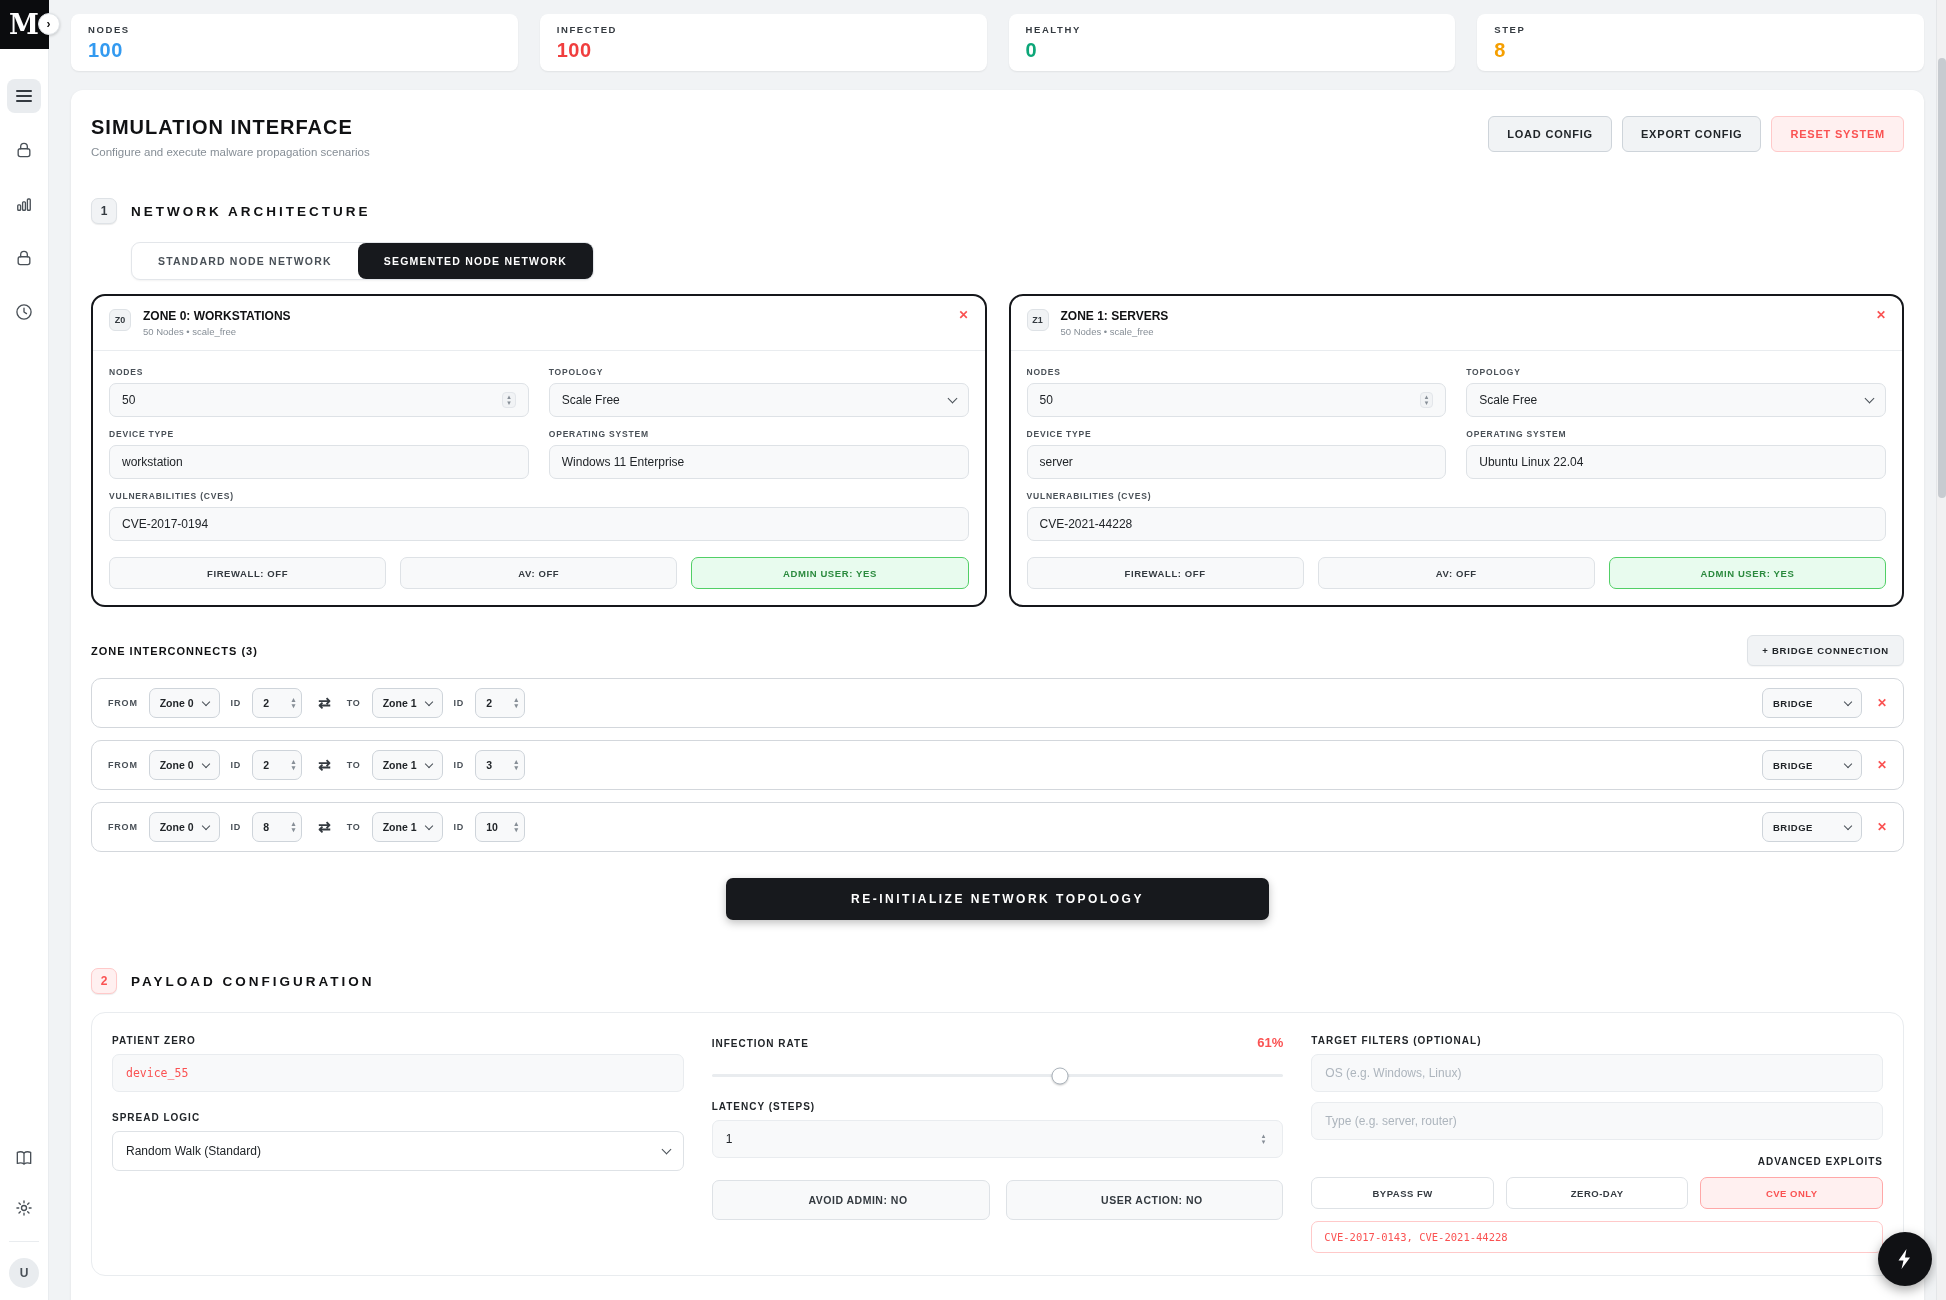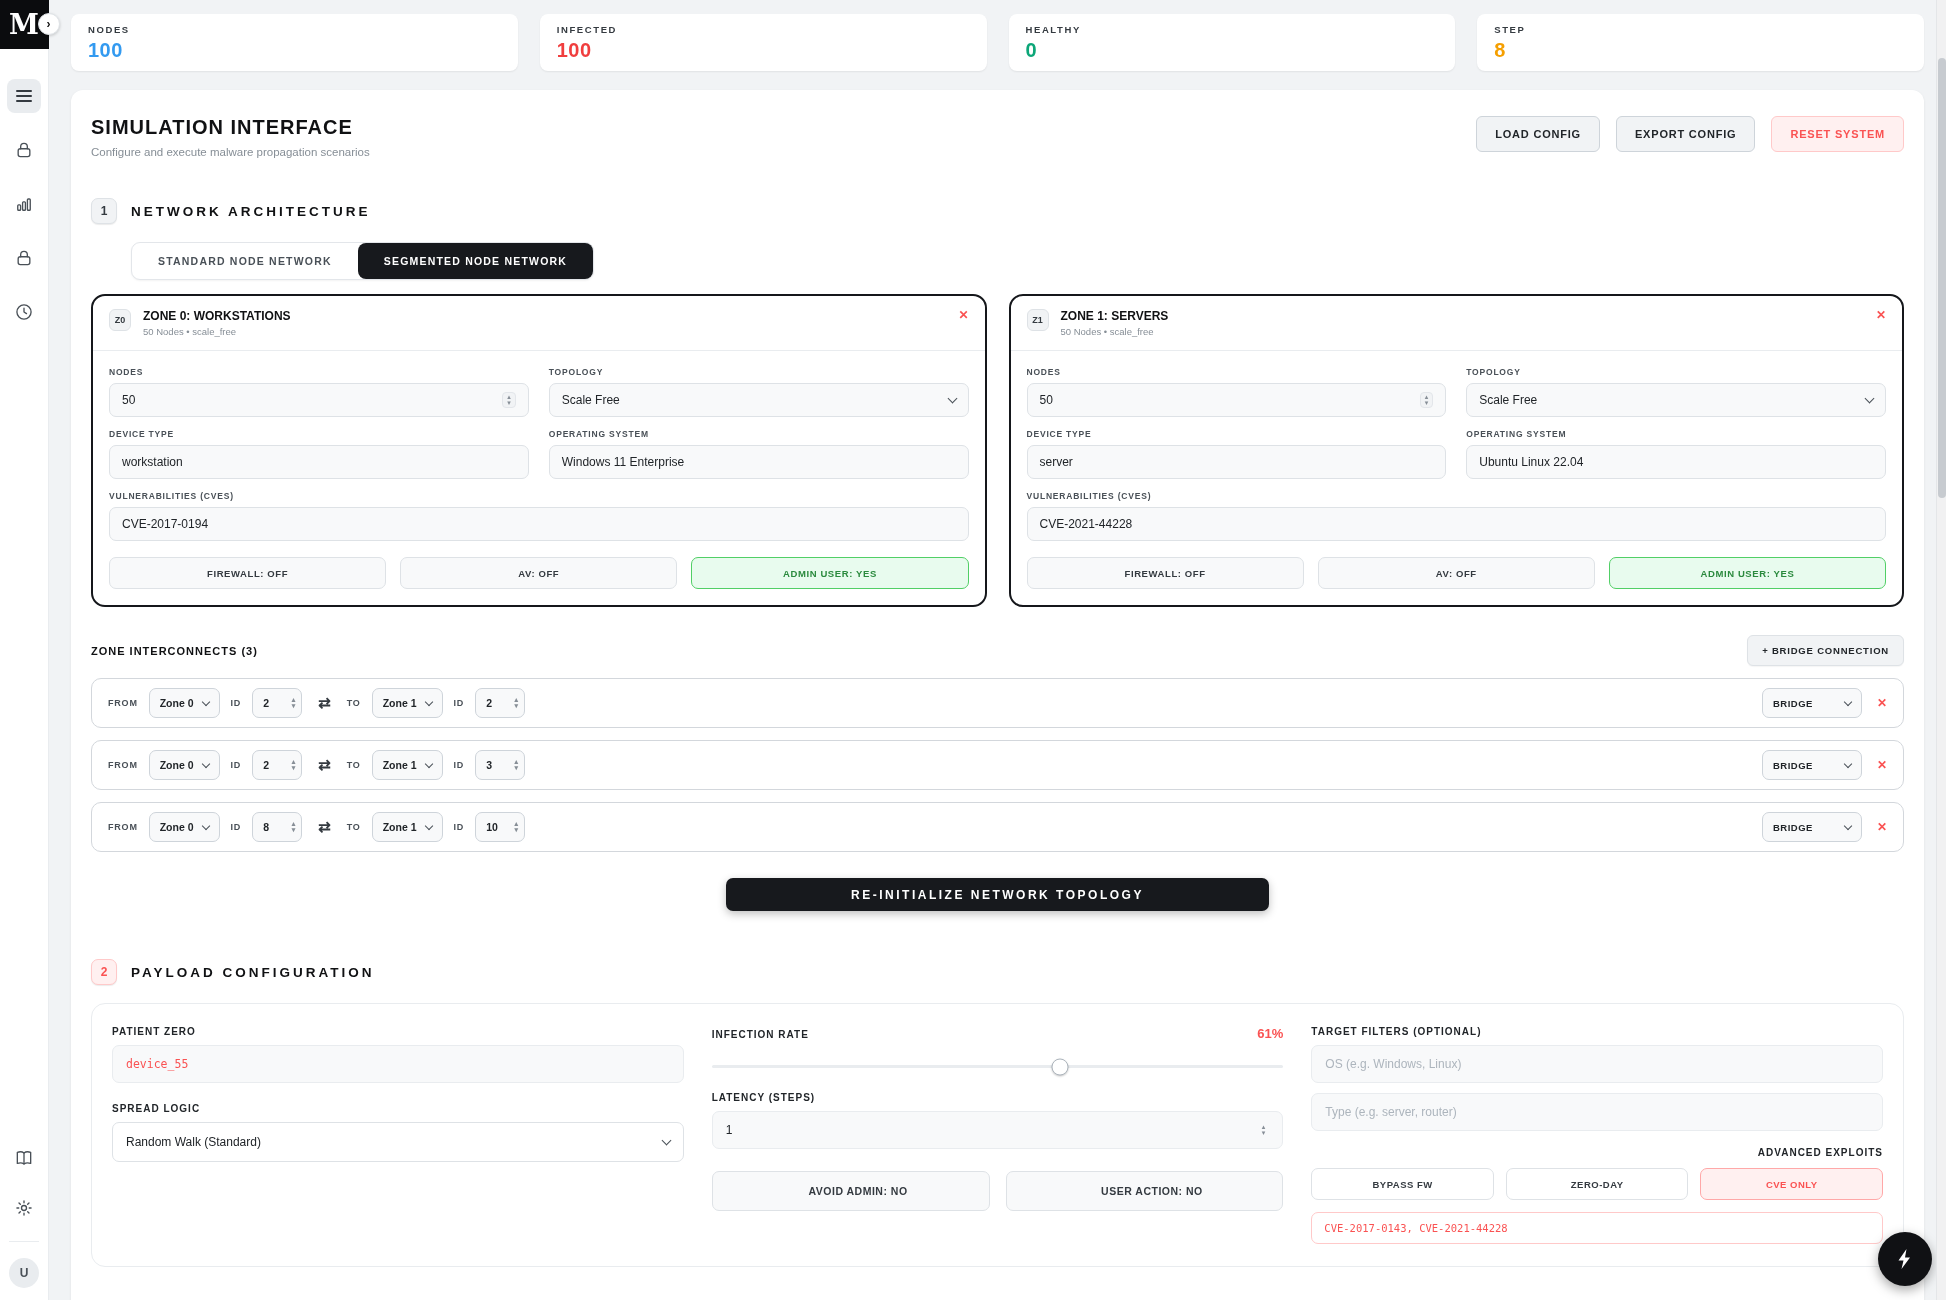--- a/index.html
+++ b/index.html
@@ -32,21 +32,21 @@
           padding:10px 17px; height:57px; }
   .stat-label { font-size:9.5px; font-weight:700; letter-spacing:1.6px; color:#343a40; }
   .stat-value { font-size:20px; font-weight:800; margin-top:4px; letter-spacing:.5px; }
 
   .panel { margin-top:19px; background:#fff; border-radius:12px; box-shadow:0 1px 3px rgba(0,0,0,.07);
            padding:26px 20px 60px; }
 
   .panel-head { display:flex; justify-content:space-between; align-items:flex-start; }
   .page-title { font-size:20px; font-weight:800; letter-spacing:1px; color:#101113; }
   .page-sub { margin-top:7px; font-size:11.5px; color:#868e96; }
-  .head-btns { display:flex; gap:16px;align-items:flex-end; }
+  .head-btns { display:flex; gap:10px;align-items:flex-end; }
   .btn { font-family:"Liberation Sans", sans-serif; font-weight:700; font-size:11px; letter-spacing:.8px;
          padding:11px 18px; border-radius:6px; border:1px solid #ced4da; background:#f1f3f5; color:#212529; cursor:pointer; }
   .btn.danger { background:#fff0f0; border-color:#ffc9c9; color:#fa5252; }
   .btn.small { padding:9px 14px; font-size:9.5px; border-color:#dee2e6; box-shadow:0 1px 1px rgba(0,0,0,.04); }
 
   .section-head { display:flex; align-items:center; gap:14px; margin-top:40px; }
   .badge { width:26px; height:26px; border-radius:7px; display:flex; align-items:center; justify-content:center;
            font-size:12px; font-weight:800; background:#f1f3f5; border:1px solid #dee2e6; color:#343a40;
            box-shadow:0 1px 1px rgba(0,0,0,.08); }
   .badge.red { background:#fff0f0; border-color:#ffc9c9; color:#fa5252; }
@@ -93,21 +93,21 @@
   .icsel { height:30px; border:1px solid #ced4da; background:#f8f9fa; border-radius:7px;
            display:flex; align-items:center; gap:9px; padding:0 10px; font-size:10.5px; font-weight:700; color:#212529; cursor:pointer; }
   .icsel .chev { margin:0; margin-top:-3px; width:6px; height:6px; }
   .icnum { height:30px; width:50px; border:1px solid #ced4da; background:#f8f9fa; border-radius:7px;
            display:flex; align-items:center; padding:0 6px 0 10px; font-size:10.5px; font-weight:700; }
   .icnum .spin { background:transparent; border:none; padding:0 0 0 4px; }
   .swap { font-size:15px; font-weight:700; color:#343a40; margin:0 5px; }
   .ic-right { margin-left:auto; display:flex; align-items:center; gap:15px; }
   .icsel.bridge { width:100px; font-size:9.5px; font-weight:800; letter-spacing:.5px; justify-content:space-between; }
 
-  .reinit { display:block; margin:26px auto 0; width:543px; height:33px; background:#17191d; color:#fff;
+  .reinit { display:block; margin:26px auto 0; width:543px; height:42px; background:#17191d; color:#fff;
             border:none; border-radius:7px; font-family:"Liberation Sans", sans-serif; font-weight:800;
             font-size:12px; letter-spacing:2.5px; cursor:pointer; box-shadow:0 3px 8px rgba(0,0,0,.25); }
 
   
   .payload-card { margin-top:18px; border:1px solid #e9ecef; border-radius:14px; padding:22px 20px;
                   display:grid; grid-template-columns:1fr 1fr 1fr; gap:28px; }
   .plabel { font-size:10px; font-weight:800; letter-spacing:1px; color:#212529; margin-bottom:8px; }
   .pbox { height:38px; border:1px solid #e9ecef; background:#f8f9fa; border-radius:7px;
           display:flex; align-items:center; padding:0 13px; font-size:12px; color:#212529; cursor:text; }
   .mono-red { font-family:"DejaVu Sans Mono", monospace; color:#fa5252; font-size:11.5px; }

